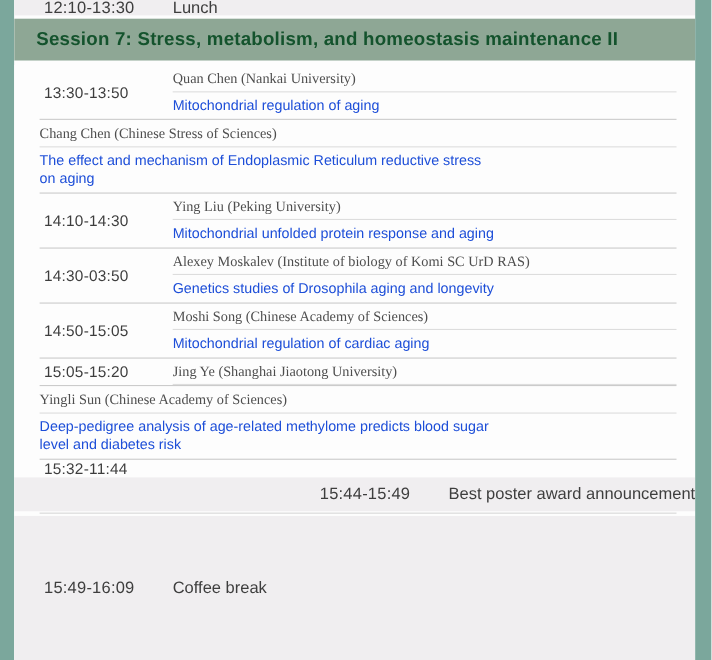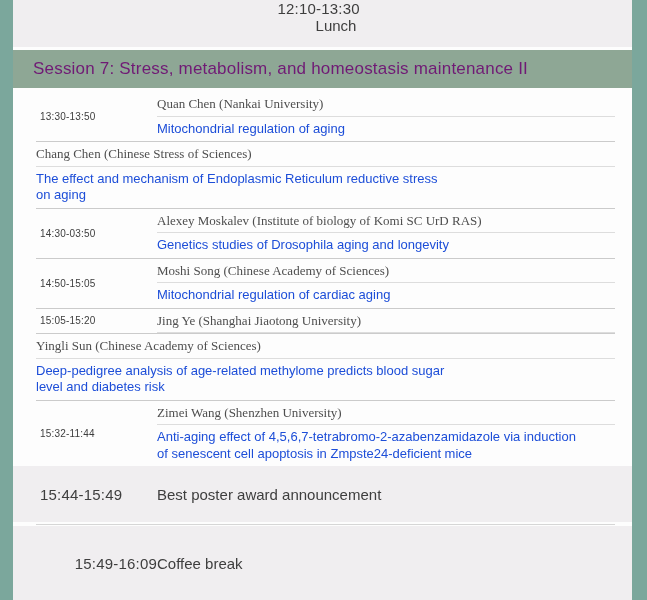--- a/index.html
+++ b/index.html
@@ -29,51 +29,51 @@
   .band {
     flex: none;
     background: var(--band, #f0eef0);
     display: flex;
     align-items: center;
     padding-left: 27px;
     color: #3e3e3e;
     font-size: 15px;
   }
   .band .btime { width: 117px; flex: none; letter-spacing: 0.2px; }
-  .band.lunch  { height: 47px; margin-bottom: 3px; flex-direction: column; }
-  .band.poster { height: 56px; }
-  .band.coffee { flex: 1; text-align: right; }
+  .band.lunch  { height: 14px; margin-bottom: 3px; }
+  .band.poster { height: 31px; justify-content: flex-end; }
+  .band.coffee { flex: 1; }
   
   .session-header {
     flex: none;
     height: 38px;
     background: var(--header, #8ea795);
-    color: #701a75;
+    color: #14532d;
     font-size: 17px;
-    font-weight: normal;
+    font-weight: bold;
     display: flex;
     align-items: center;
     padding-left: 20px;
     margin-bottom: 4px;
     letter-spacing: 0.2px;
   }
   
   .stable { flex: none; background: #fdfdfd; }
   .srow {
     display: flex;
     margin: 0 17px 0 23px;
   }
   .srow + .srow { border-top: 1px solid #cbcbcb; }
   .tcell {
     flex: none;
     width: 121px;
     display: flex;
     align-items: center;
     padding-left: 4px;
-    font-size: 10px;
+    font-size: 14px;
     color: #3d3d3d;
     letter-spacing: 0.2px;
   }
   .ccell { flex: 1; min-width: 0; }
   .speaker {
     font-size: 13px;
     color: #4e4e4e;
     line-height: 16.5px;
     padding: 4px 0 3px;
     border-bottom: 1px solid #dddddd;
@@ -130,20 +130,27 @@
       </div>
 
       <div class="srow">
         <div class="ccell">
           <div class="speaker">Chang Chen (Chinese Stress of Sciences)</div>
           <div class="talk">The effect and mechanism of Endoplasmic Reticulum reductive stress
 on aging</div>
         </div>
       </div>
 
+      <div class="srow">
+        <div class="tcell">14:10-14:30</div>
+        <div class="ccell">
+          <div class="speaker">Ying Liu (Peking University)</div>
+          <div class="talk">Mitochondrial unfolded protein response and aging</div>
+        </div>
+      </div>
 
       <div class="srow">
         <div class="tcell">14:30-03:50</div>
         <div class="ccell">
           <div class="speaker">Alexey Moskalev (Institute of biology of Komi SC UrD RAS)</div>
           <div class="talk">Genetics studies of Drosophila aging and longevity</div>
         </div>
       </div>
 
       <div class="srow">
@@ -164,25 +171,20 @@
       <div class="srow">
         <div class="ccell">
           <div class="speaker">Yingli Sun (Chinese Academy of Sciences)</div>
           <div class="talk">Deep-pedigree analysis of age-related methylome predicts blood sugar
 level and diabetes risk</div>
         </div>
       </div>
 
       <div class="srow">
         <div class="tcell">15:32-11:44</div>
-        <div class="ccell">
-          <div class="speaker">Zimei Wang (Shenzhen University)</div>
-          <div class="talk">Anti-aging effect of 4,5,6,7-tetrabromo-2-azabenzamidazole via induction
-of senescent cell apoptosis in Zmpste24-deficient mice</div>
-        </div>
       </div>
 
     </div>
 
     <div class="band poster">
       <div class="btime">15:44-15:49</div>
       <div class="blabel">Best poster award announcement</div>
     </div>
 
     <div class="gap-line">

